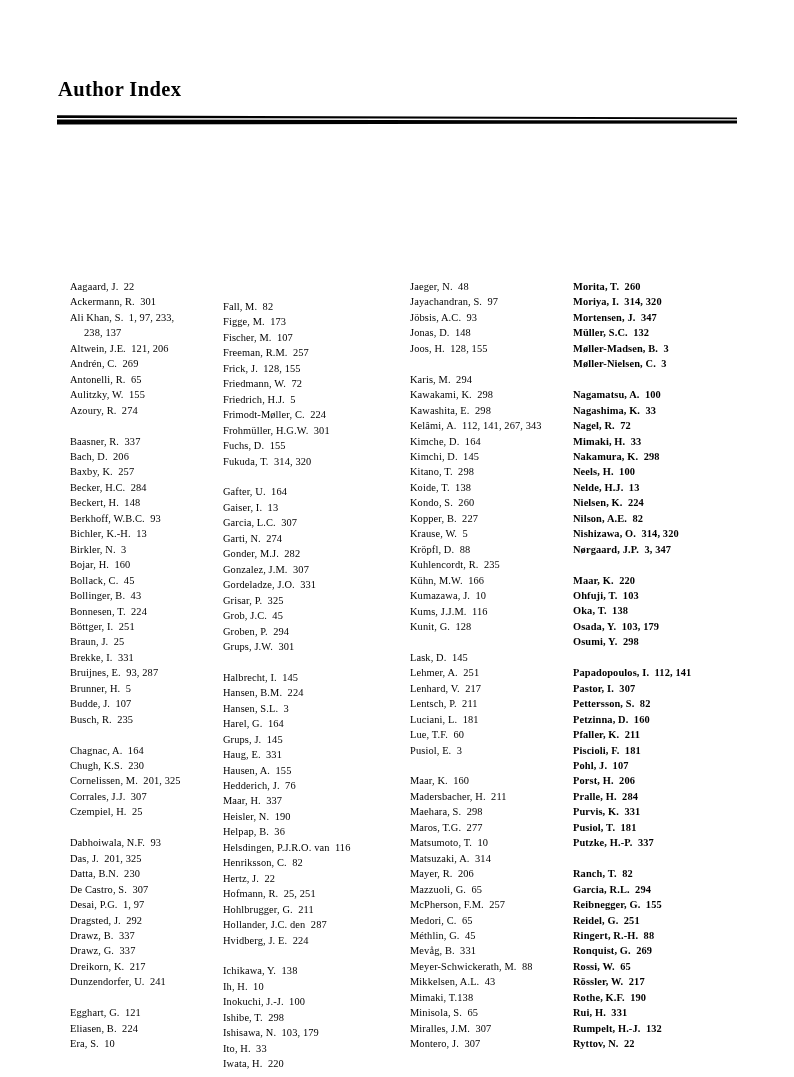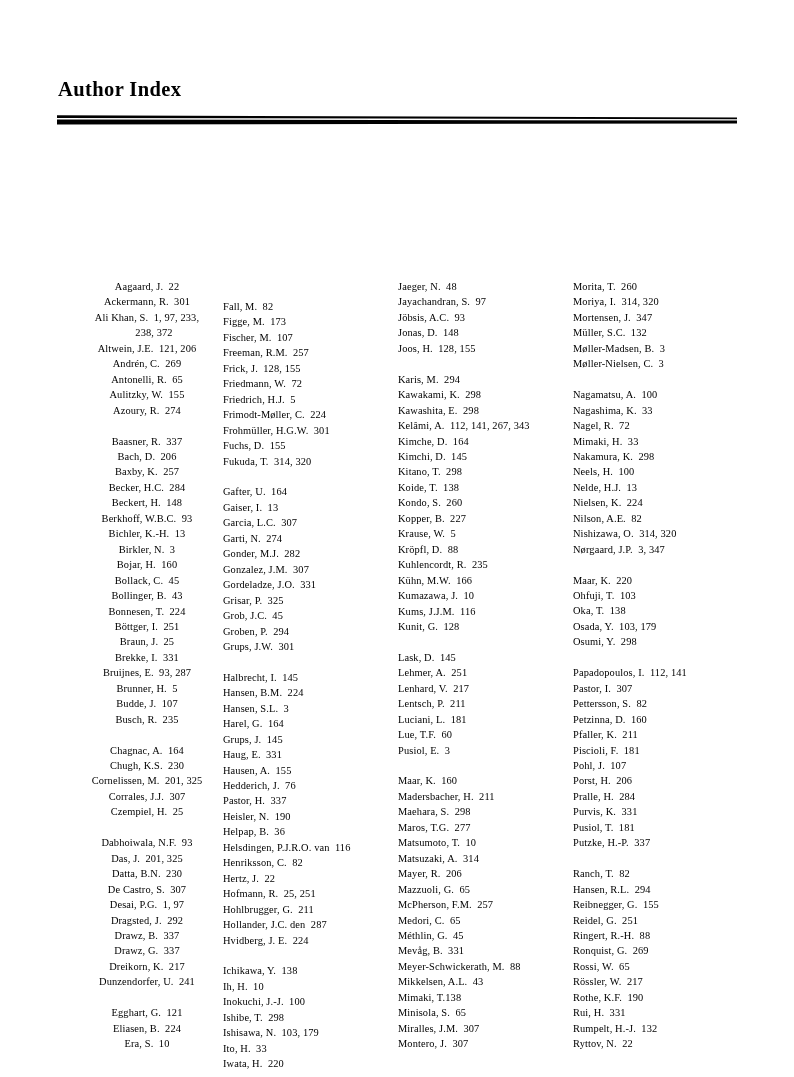--- a/index.html
+++ b/index.html
@@ -58,24 +58,24 @@
     width: 700px;
     display: block;
   }
   .col {
     position: absolute;
     top: 0;
     font-size: 10.4px;
     line-height: 15.45px;
     white-space: nowrap;
   }
-  .col-0 { left: 4px;   width: 170px; text-align: center; }
+  .col-0 { left: 12px;   width: 170px; }
   .col-1 { left: 165px; width: 178px; margin-top: 20px; }
-  .col-2 { left: 340px; width: 180px; }
-  .col-3 { left: 515px; width: 185px; }
+  .col-2 { left: 352px; width: 180px; }
+  .col-3 { left: 515px; width: 185px; font-weight: bold; }
 
   .entry {
     white-space: nowrap;
     font-size: 10.4px;
     line-height: 15.45px;
     letter-spacing: 0.12px;
   }
   .entry .cont {
     display: block;
     padding-left: 14px;
@@ -100,21 +100,21 @@
       <path d="M0 5.6 L680 6.4 L680 9.4 L0 10.6 Z" fill="#000000"></path>
     </svg>
   </div>
 
   <div class="index-columns" id="columns-root">
       <div class="col col-0">
         <div class="entry"><span>Aagaard, J.</span><span>&nbsp; 22</span></div>
         <div class="entry"><span>Ackermann, R.</span><span>&nbsp; 301</span></div>
         <div class="entry"><span>Ali Khan, S.</span><span>&nbsp; 1, 97, 233,</span></div>
         <div class="entry">
-          <span class="cont">238, 372</span>
+          <span class="cont">238, 137</span>
         </div>
         <div class="entry"><span>Altwein, J.E.</span><span>&nbsp; 121, 206</span></div>
         <div class="entry"><span>Andrén, C.</span><span>&nbsp; 269</span></div>
         <div class="entry"><span>Antonelli, R.</span><span>&nbsp; 65</span></div>
         <div class="entry"><span>Aulitzky, W.</span><span>&nbsp; 155</span></div>
         <div class="entry"><span>Azoury, R.</span><span>&nbsp; 274</span></div>
         <div class="gap">&nbsp;</div>
         <div class="entry"><span>Baasner, R.</span><span>&nbsp; 337</span></div>
         <div class="entry"><span>Bach, D.</span><span>&nbsp; 206</span></div>
         <div class="entry"><span>Baxby, K.</span><span>&nbsp; 257</span></div>
@@ -182,21 +182,21 @@
         <div class="entry"><span>Grups, J.W.</span><span>&nbsp; 301</span></div>
         <div class="gap">&nbsp;</div>
         <div class="entry"><span>Halbrecht, I.</span><span>&nbsp; 145</span></div>
         <div class="entry"><span>Hansen, B.M.</span><span>&nbsp; 224</span></div>
         <div class="entry"><span>Hansen, S.L.</span><span>&nbsp; 3</span></div>
         <div class="entry"><span>Harel, G.</span><span>&nbsp; 164</span></div>
         <div class="entry"><span>Grups, J.</span><span>&nbsp; 145</span></div>
         <div class="entry"><span>Haug, E.</span><span>&nbsp; 331</span></div>
         <div class="entry"><span>Hausen, A.</span><span>&nbsp; 155</span></div>
         <div class="entry"><span>Hedderich, J.</span><span>&nbsp; 76</span></div>
-        <div class="entry"><span>Pastor, H.</span><span>&nbsp; 337</span></div>
+        <div class="entry"><span>Maar, H.</span><span>&nbsp; 337</span></div>
         <div class="entry"><span>Heisler, N.</span><span>&nbsp; 190</span></div>
         <div class="entry"><span>Helpap, B.</span><span>&nbsp; 36</span></div>
         <div class="entry"><span>Helsdingen, P.J.R.O. van</span><span>&nbsp; 116</span></div>
         <div class="entry"><span>Henriksson, C.</span><span>&nbsp; 82</span></div>
         <div class="entry"><span>Hertz, J.</span><span>&nbsp; 22</span></div>
         <div class="entry"><span>Hofmann, R.</span><span>&nbsp; 25, 251</span></div>
         <div class="entry"><span>Hohlbrugger, G.</span><span>&nbsp; 211</span></div>
         <div class="entry"><span>Hollander, J.C. den</span><span>&nbsp; 287</span></div>
         <div class="entry"><span>Hvidberg, J. E.</span><span>&nbsp; 224</span></div>
         <div class="gap">&nbsp;</div>
@@ -293,21 +293,21 @@
         <div class="entry"><span>Pfaller, K.</span><span>&nbsp; 211</span></div>
         <div class="entry"><span>Piscioli, F.</span><span>&nbsp; 181</span></div>
         <div class="entry"><span>Pohl, J.</span><span>&nbsp; 107</span></div>
         <div class="entry"><span>Porst, H.</span><span>&nbsp; 206</span></div>
         <div class="entry"><span>Pralle, H.</span><span>&nbsp; 284</span></div>
         <div class="entry"><span>Purvis, K.</span><span>&nbsp; 331</span></div>
         <div class="entry"><span>Pusiol, T.</span><span>&nbsp; 181</span></div>
         <div class="entry"><span>Putzke, H.-P.</span><span>&nbsp; 337</span></div>
         <div class="gap">&nbsp;</div>
         <div class="entry"><span>Ranch, T.</span><span>&nbsp; 82</span></div>
-        <div class="entry"><span>Hansen, R.L.</span><span>&nbsp; 294</span></div>
+        <div class="entry"><span>Garcia, R.L.</span><span>&nbsp; 294</span></div>
         <div class="entry"><span>Reibnegger, G.</span><span>&nbsp; 155</span></div>
         <div class="entry"><span>Reidel, G.</span><span>&nbsp; 251</span></div>
         <div class="entry"><span>Ringert, R.-H.</span><span>&nbsp; 88</span></div>
         <div class="entry"><span>Ronquist, G.</span><span>&nbsp; 269</span></div>
         <div class="entry"><span>Rossi, W.</span><span>&nbsp; 65</span></div>
         <div class="entry"><span>Rössler, W.</span><span>&nbsp; 217</span></div>
         <div class="entry"><span>Rothe, K.F.</span><span>&nbsp; 190</span></div>
         <div class="entry"><span>Rui, H.</span><span>&nbsp; 331</span></div>
         <div class="entry"><span>Rumpelt, H.-J.</span><span>&nbsp; 132</span></div>
         <div class="entry"><span>Ryttov, N.</span><span>&nbsp; 22</span></div>

